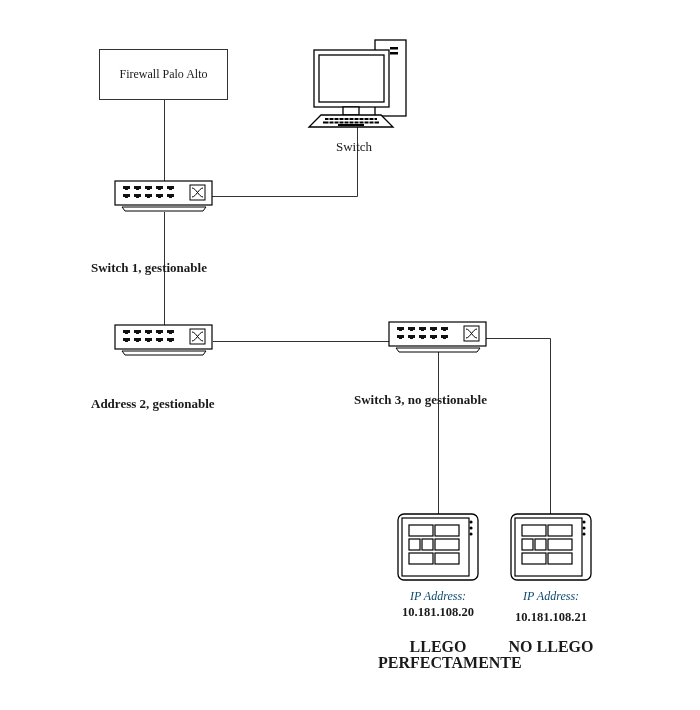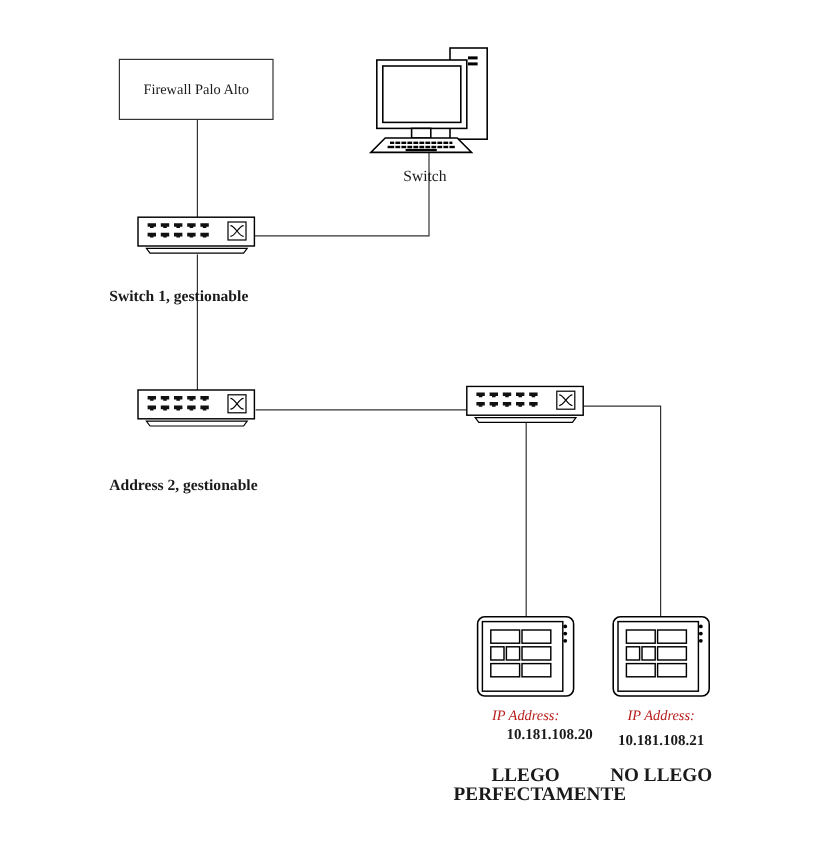--- a/index.html
+++ b/index.html
@@ -3,21 +3,21 @@
 <meta charset="utf-8">
 <style>
   html, body { margin:0; padding:0; background:#ffffff; }
   #canvas { position:relative; width:700px; height:710px; background:#ffffff; overflow:hidden; font-family:Liberation Serif, serif; color:#1a1a1a; }
   svg.links { position:absolute; left:0; top:0; }
   .node { position:absolute; }
   .fw-box { position:absolute; left:99px; top:49px; width:129px; height:51px; border:1px solid #333; box-sizing:border-box; display:flex; align-items:center; justify-content:center; font-size:12px; background:#fff; }
   .lbl { position:absolute; font-size:13px; white-space:nowrap; }
   .bold { font-weight:bold; }
   .center { text-align:center; }
-  .ip-cap { font-style:italic; font-size:12px; color:#b91c1c; }
+  .ip-cap { font-style:italic; font-size:12px; color:#0c4a6e; }
   .ip-val { font-weight:bold; font-size:12.5px; }
   .status { font-weight:bold; font-size:16px; line-height:16px; }
 </style>
 </head>
 <body>
 
 <div id="canvas">
 
   <svg class="links" width="700" height="710">
     <g stroke="#333" stroke-width="1" fill="none">
@@ -75,21 +75,21 @@
       <path d="M31,14 h7 v3 h-2 v1 h-3 v-1 h-2 Z" fill="#111"></path>
       <path d="M42,6 h7 v3 h-2 v1 h-3 v-1 h-2 Z" fill="#111"></path>
       <path d="M42,14 h7 v3 h-2 v1 h-3 v-1 h-2 Z" fill="#111"></path>
       <path d="M53,6 h7 v3 h-2 v1 h-3 v-1 h-2 Z" fill="#111"></path>
       <path d="M53,14 h7 v3 h-2 v1 h-3 v-1 h-2 Z" fill="#111"></path>
       <g>
         <rect x="76" y="5" width="15" height="15" fill="#fff" stroke="#000" stroke-width="1"></rect>
         <path d="M78,8 C82,8 85,17 89,17 M78,17 C82,17 85,8 89,8" fill="none" stroke="#000" stroke-width="1"></path>
       </g>
     </svg>
-  <div class="lbl bold" style="left:91px;top:239px">Switch 1, gestionable</div>
+  <div class="lbl bold" style="left:91px;top:260px">Switch 1, gestionable</div>
 
   <svg class="node switch" style="left:114px;top:324px" width="100" height="34" viewBox="0 0 100 34">
       <rect x="1" y="1" width="97" height="24" fill="#fff" stroke="#000" stroke-width="1.2"></rect>
       <path d="M8,27 L92,27 L89,31 L11,31 Z" fill="#fff" stroke="#000" stroke-width="1"></path>
       <path d="M9,6 h7 v3 h-2 v1 h-3 v-1 h-2 Z" fill="#111"></path>
       <path d="M9,14 h7 v3 h-2 v1 h-3 v-1 h-2 Z" fill="#111"></path>
       <path d="M20,6 h7 v3 h-2 v1 h-3 v-1 h-2 Z" fill="#111"></path>
       <path d="M20,14 h7 v3 h-2 v1 h-3 v-1 h-2 Z" fill="#111"></path>
       <path d="M31,6 h7 v3 h-2 v1 h-3 v-1 h-2 Z" fill="#111"></path>
       <path d="M31,14 h7 v3 h-2 v1 h-3 v-1 h-2 Z" fill="#111"></path>
@@ -115,37 +115,38 @@
       <path d="M31,14 h7 v3 h-2 v1 h-3 v-1 h-2 Z" fill="#111"></path>
       <path d="M42,6 h7 v3 h-2 v1 h-3 v-1 h-2 Z" fill="#111"></path>
       <path d="M42,14 h7 v3 h-2 v1 h-3 v-1 h-2 Z" fill="#111"></path>
       <path d="M53,6 h7 v3 h-2 v1 h-3 v-1 h-2 Z" fill="#111"></path>
       <path d="M53,14 h7 v3 h-2 v1 h-3 v-1 h-2 Z" fill="#111"></path>
       <g>
         <rect x="76" y="5" width="15" height="15" fill="#fff" stroke="#000" stroke-width="1"></rect>
         <path d="M78,8 C82,8 85,17 89,17 M78,17 C82,17 85,8 89,8" fill="none" stroke="#000" stroke-width="1"></path>
       </g>
     </svg>
+  <div class="lbl bold" style="left:354px;top:392px">Switch 3, no gestionable</div>
 
   <svg class="node device" style="left:396px;top:512px" width="86" height="70" viewBox="0 0 86 70">
       <rect x="2" y="2" width="80" height="66" rx="6" fill="#fff" stroke="#000" stroke-width="1.3"></rect>
       <rect x="6" y="6" width="67" height="58" fill="#fff" stroke="#000" stroke-width="1.2"></rect>
       <circle cx="75" cy="10" r="1.6" fill="#000"></circle>
       <circle cx="75" cy="16" r="1.6" fill="#000"></circle>
       <circle cx="75" cy="22" r="1.6" fill="#000"></circle>
       <rect x="13" y="13" width="24" height="11" fill="#fff" stroke="#000" stroke-width="1.2"></rect>
       <rect x="39" y="13" width="24" height="11" fill="#fff" stroke="#000" stroke-width="1.2"></rect>
       <rect x="13" y="27" width="11" height="11" fill="#fff" stroke="#000" stroke-width="1.2"></rect>
       <rect x="26" y="27" width="11" height="11" fill="#fff" stroke="#000" stroke-width="1.2"></rect>
       <rect x="39" y="27" width="24" height="11" fill="#fff" stroke="#000" stroke-width="1.2"></rect>
       <rect x="13" y="41" width="24" height="11" fill="#fff" stroke="#000" stroke-width="1.2"></rect>
       <rect x="39" y="41" width="24" height="11" fill="#fff" stroke="#000" stroke-width="1.2"></rect>
     </svg>
   <div class="lbl center ip-cap" style="left:388px;top:589px;width:100px">IP Address:</div>
-  <div class="lbl center ip-val" style="left:408px;top:605px;width:100px">10.181.108.20</div>
+  <div class="lbl center ip-val" style="left:388px;top:605px;width:100px">10.181.108.20</div>
   <div class="lbl center status" style="left:378px;top:639px;width:120px">
     <div>LLEGO</div>
     <div>PERFECTAMENTE</div>
   </div>
 
   <svg class="node device" style="left:509px;top:512px" width="86" height="70" viewBox="0 0 86 70">
       <rect x="2" y="2" width="80" height="66" rx="6" fill="#fff" stroke="#000" stroke-width="1.3"></rect>
       <rect x="6" y="6" width="67" height="58" fill="#fff" stroke="#000" stroke-width="1.2"></rect>
       <circle cx="75" cy="10" r="1.6" fill="#000"></circle>
       <circle cx="75" cy="16" r="1.6" fill="#000"></circle>

